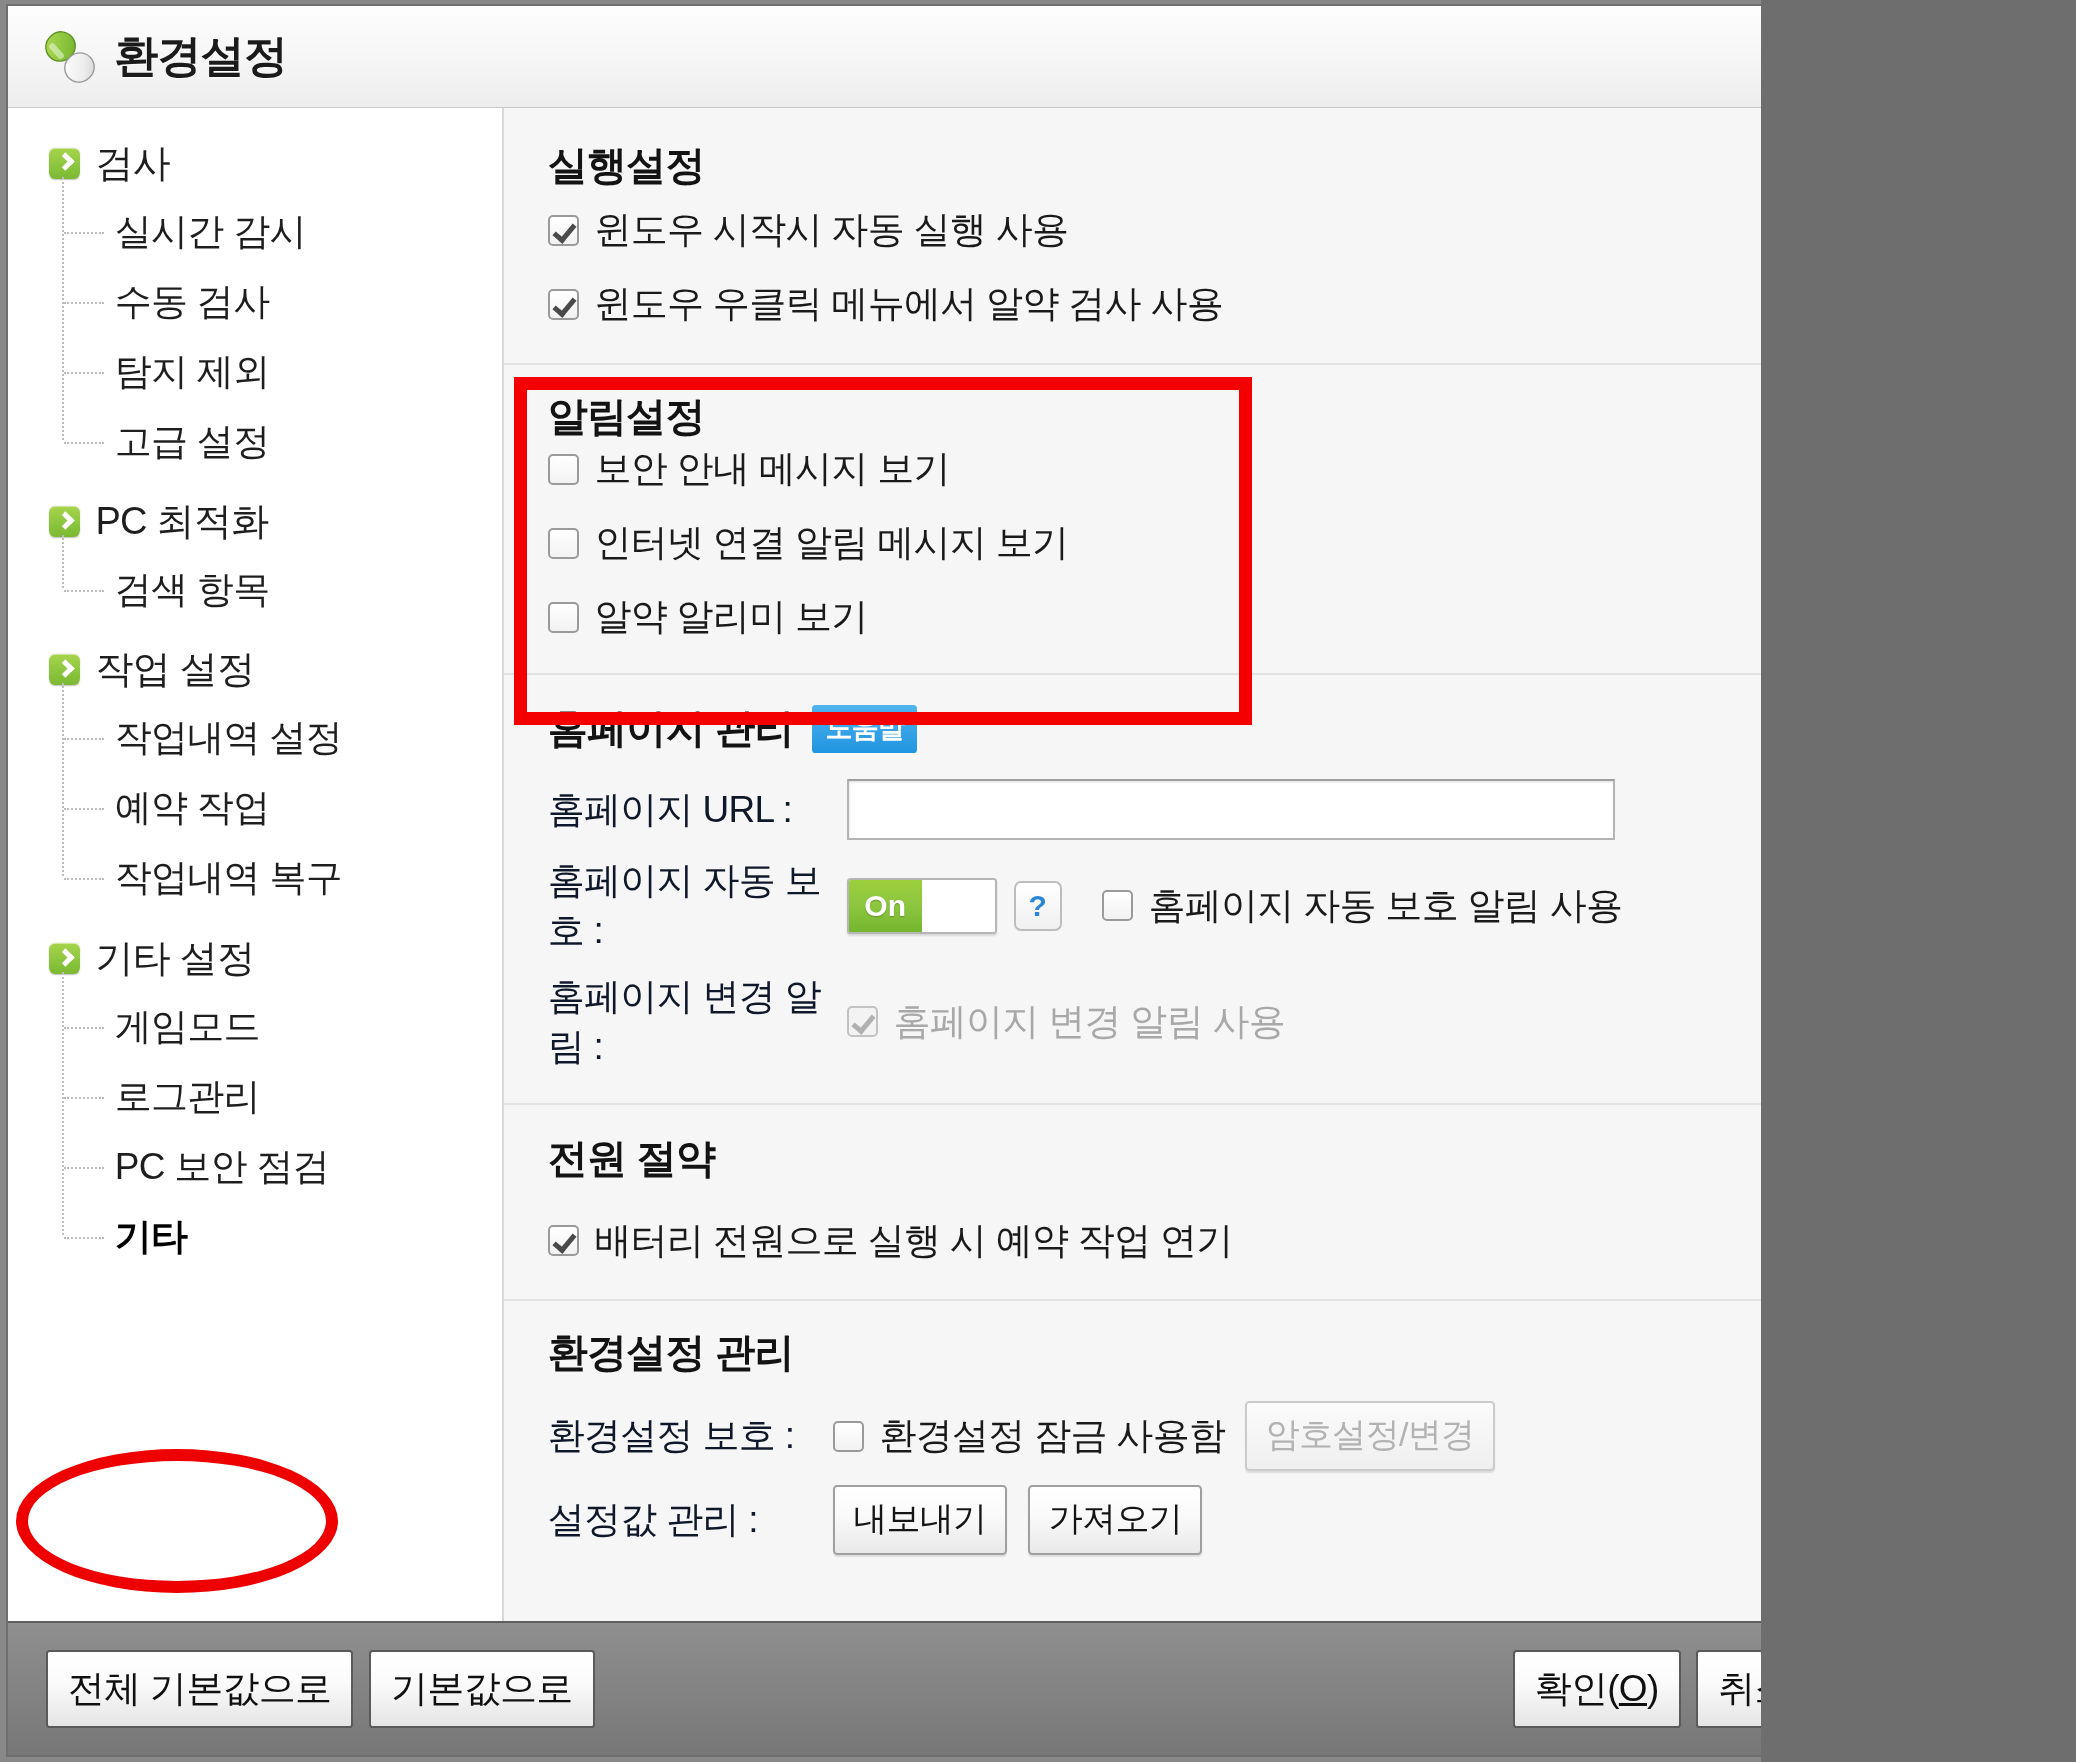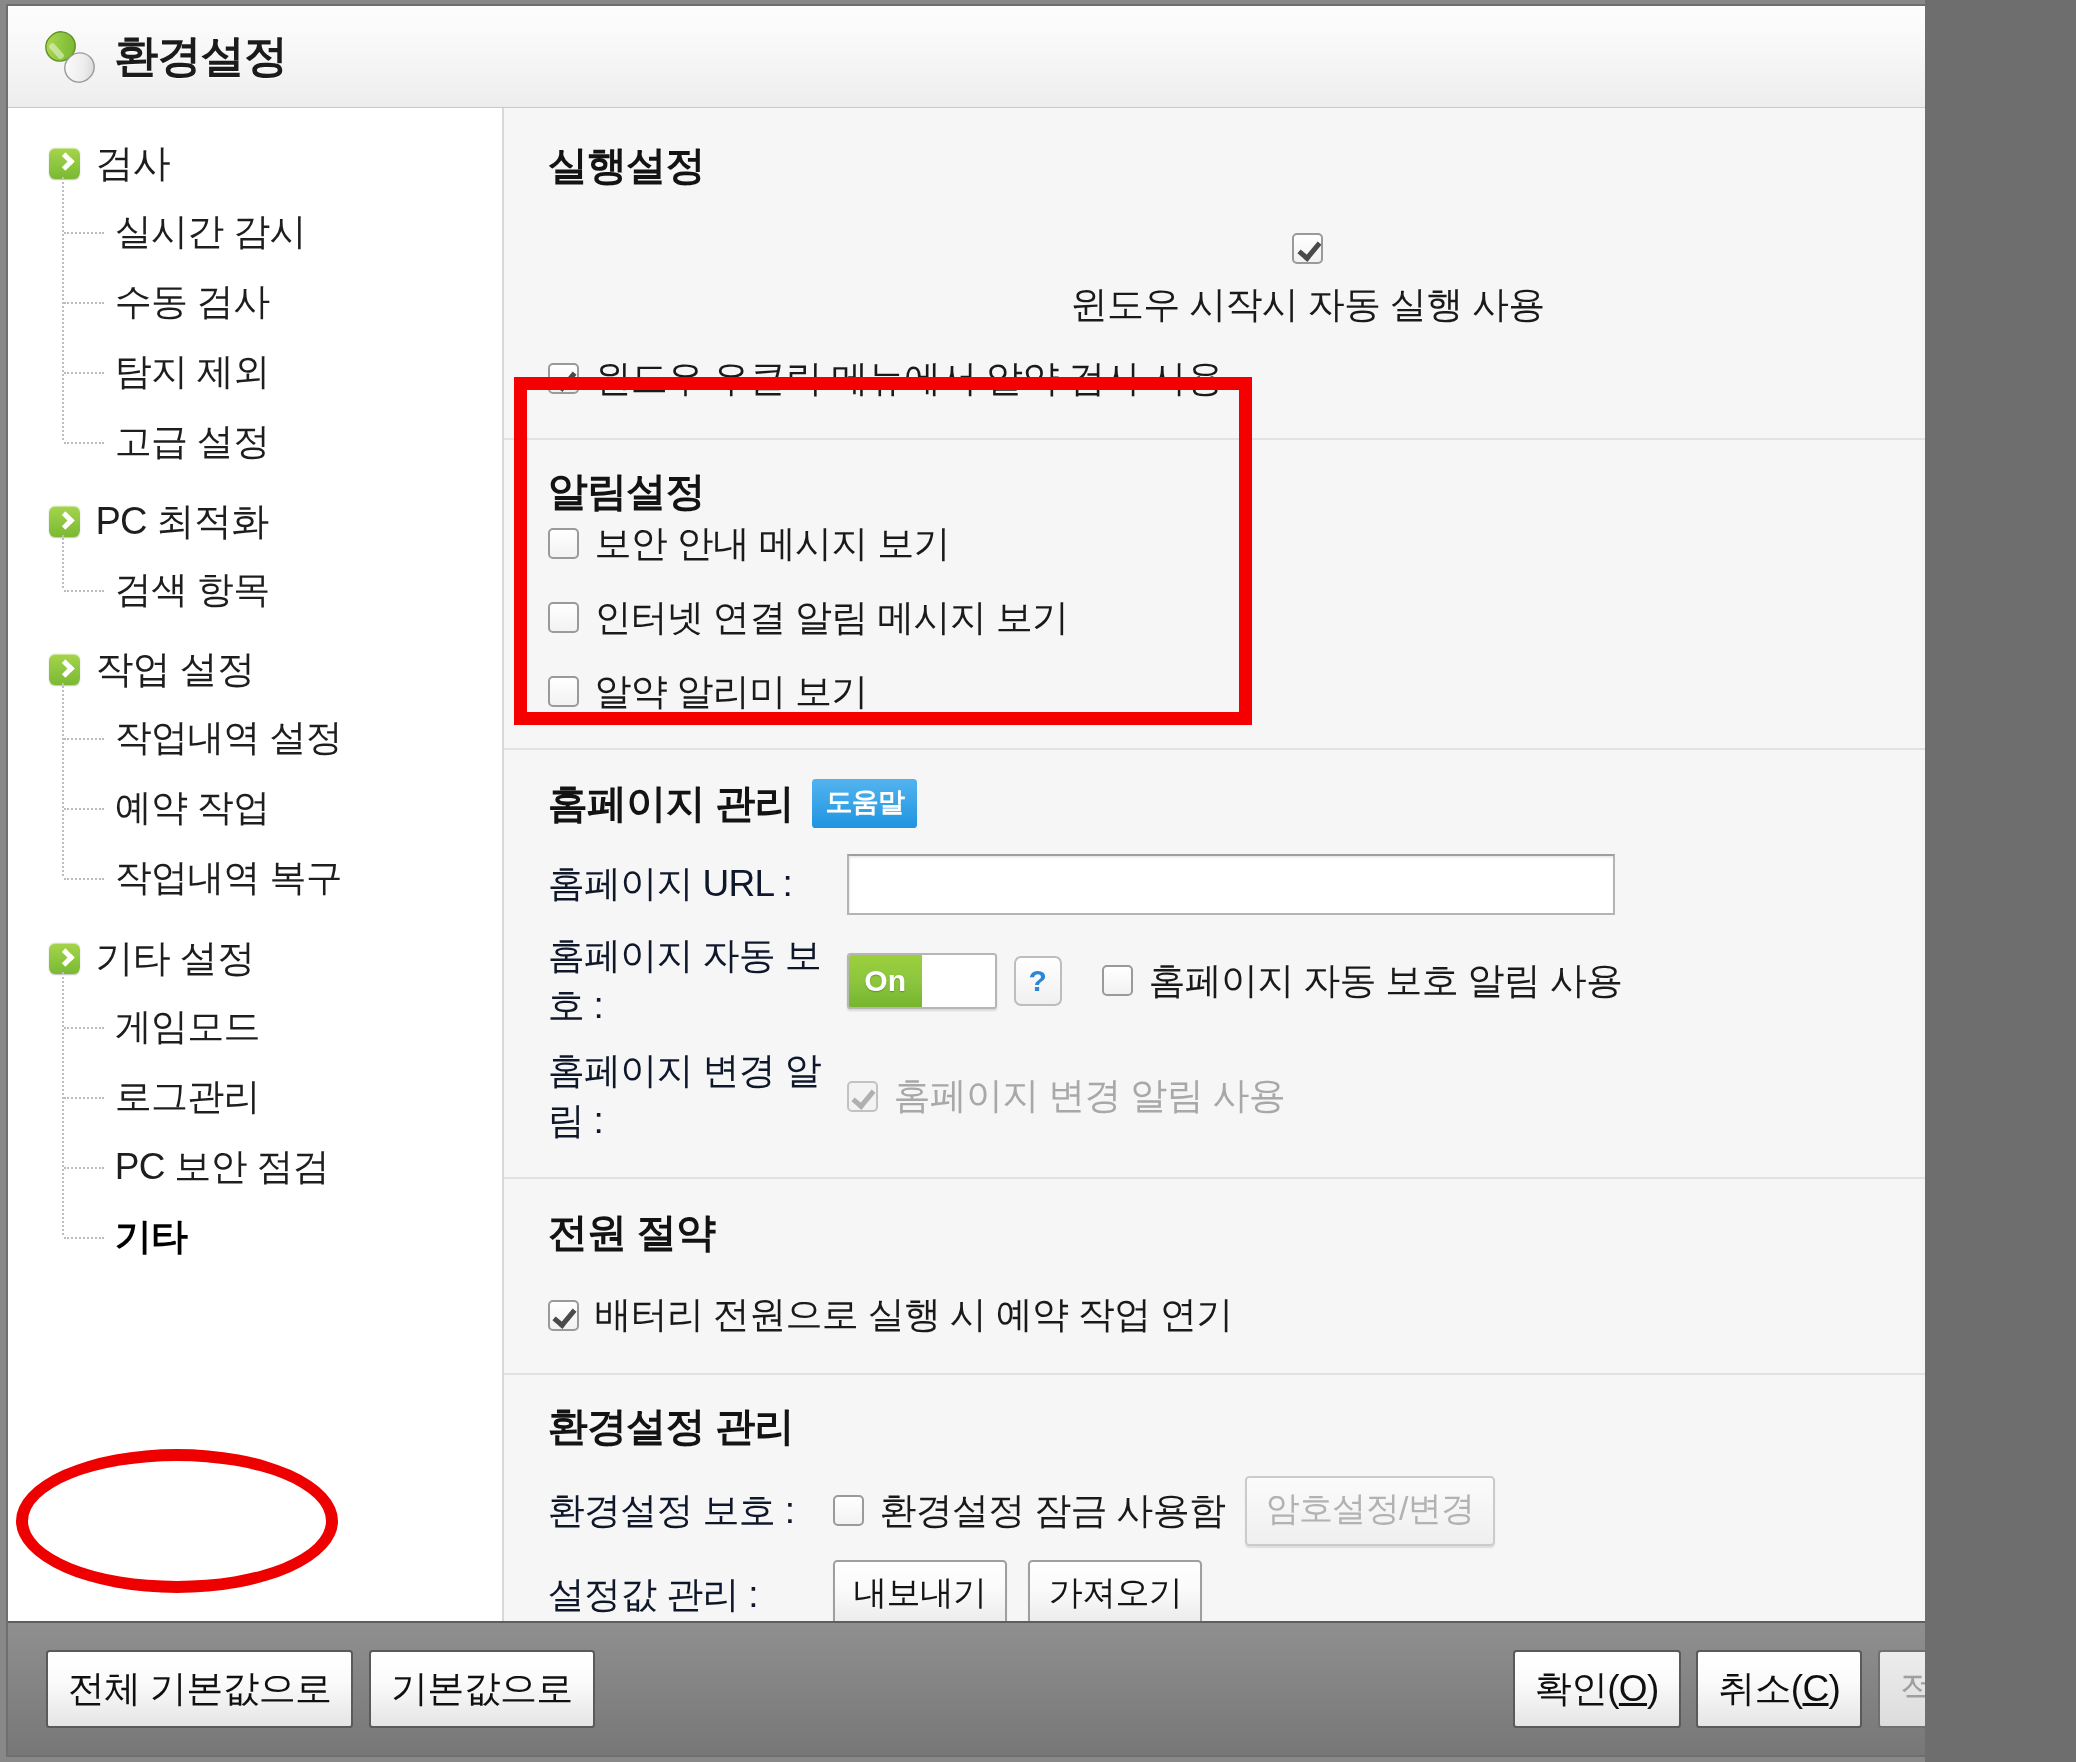--- a/index.html
+++ b/index.html
@@ -6,21 +6,21 @@
     margin: 0;
     padding: 0;
     background: #6e6e6e;
   }
   body {
     font-family: "Liberation Sans", "DejaVu Sans", sans-serif;
   }
 
   #app {
     position: relative;
-    width: 1925px;
+    width: 1761px;
     height: 1762px;
     background: #888;
     overflow: hidden;
   }
 
   
   .window {
     position: absolute;
     left: 5.7px;
     top: 4.3px;
@@ -535,21 +535,21 @@
 
         <div class="annot-ellipse" style="left:8.5px; top:1341px; width:298px; height:120px;"></div>
       </div>
 
       <div class="main">
 
         <div class="section" style="padding-top:30px;">
           <div class="sec-title">
             <span>실행설정</span>
           </div>
-          <div class="cb-row" style="margin-top:40px;flex-direction:column;">
+          <div class="cb-row" style="margin-top:12px;">
             <span class="cb checked"></span>
             <span class="cb-label">윈도우 시작시 자동 실행 사용</span>
           </div>
           <div class="cb-row" style="margin-top:24px;">
             <span class="cb checked"></span>
             <span class="cb-label">윈도우 우클릭 메뉴에서 알약 검사 사용</span>
           </div>
         </div>
 
         <div class="sec-divider" style="margin-top:34px;"></div>

